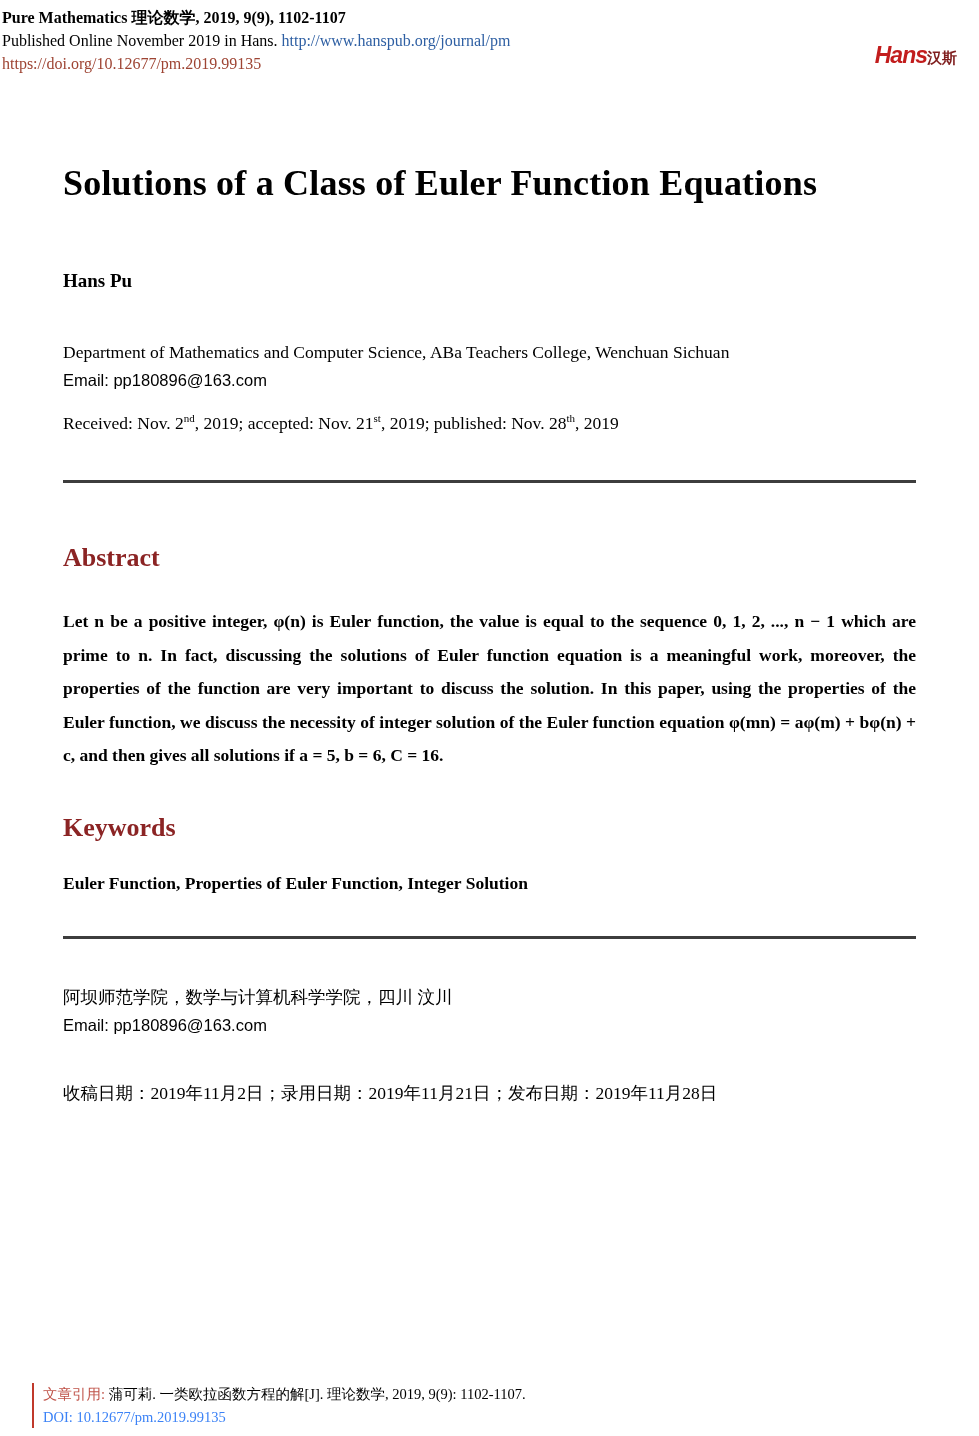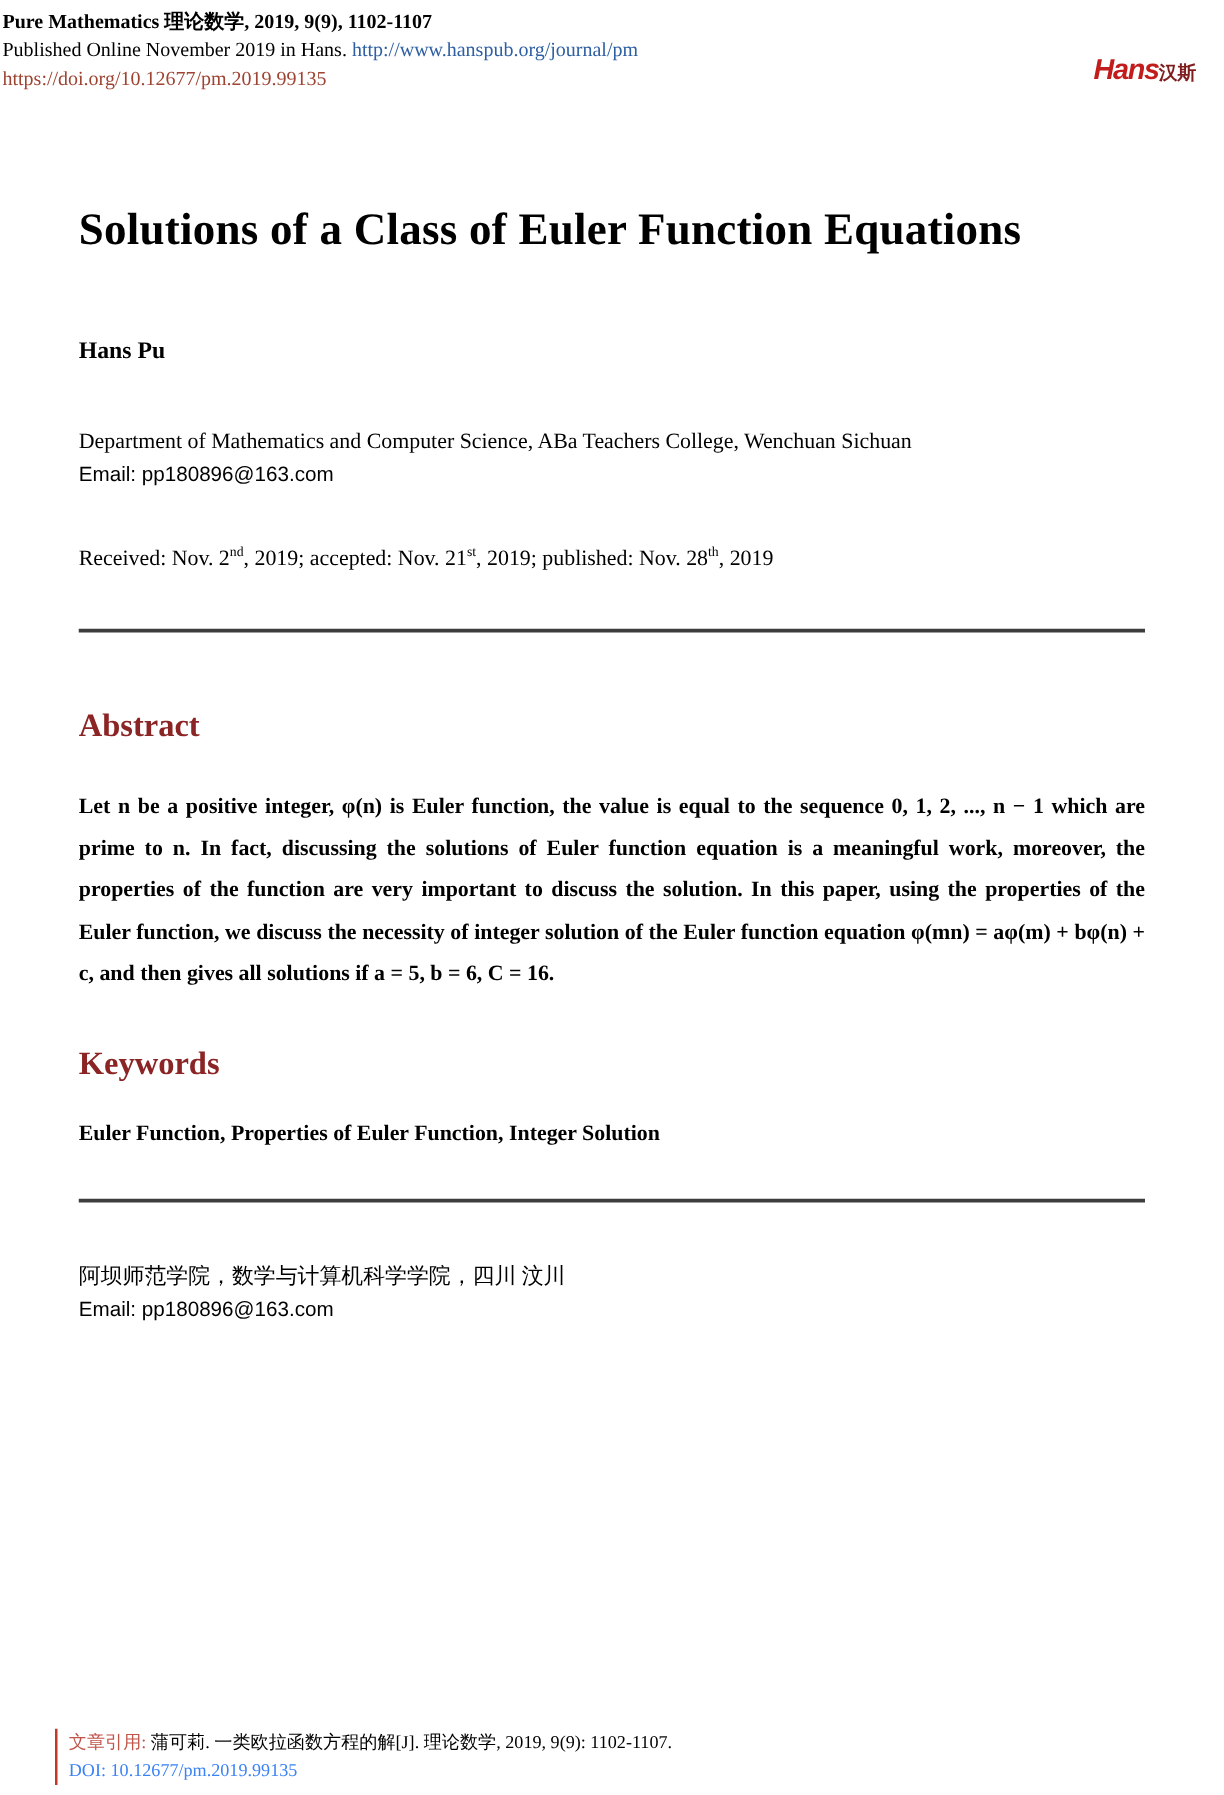--- a/index.html
+++ b/index.html
@@ -77,21 +77,21 @@
     font-size: 17.5px;
     line-height: 1.6;
   }
   .email-line {
     font-family: "Liberation Sans", "DejaVu Sans", sans-serif;
     font-size: 16.5px;
     line-height: 1.7;
   }
 
   .dates-en {
-    margin-top: 42px;
+    margin-top: 18px;
     font-size: 17.5px;
   }
   sup { font-size: 11px; }
 
   .rule {
     height: 3px;
     background: #3d3d3d;
     border: none;
   }
   .rule-1 { margin-top: 46px; }
@@ -135,21 +135,21 @@
     line-height: 1.6;
   }
   .dates-cn {
     margin-top: 42px;
     font-size: 17.5px;
   }
 
   
   .footer {
     position: absolute;
-    left: 44px;
+    left: 32px;
     bottom: 8px;
     border-left: 2px solid #c0392b;
     padding-left: 9px;
     font-size: 14.5px;
     line-height: 1.55;
   }
   .citation-label { color: #c0544a; }
   .footer-doi { color: #3b82f6; cursor: pointer; }
 </style>
 </head>
@@ -194,20 +194,21 @@
 
   <div class="rule rule-2"></div>
 
 
 
   <div class="affil-block-cn">
     <div class="affil-cn">阿坝师范学院，数学与计算机科学学院，四川 汶川</div>
     <div class="email-line">Email: pp180896@163.com</div>
   </div>
 
+  <div class="dates-cn">收稿日期：2019年11月2日；录用日期：2019年11月21日；发布日期：2019年11月28日</div>
 
 </div>
 
 <div class="footer">
   <div>
     <span class="citation-label">文章引用: </span><span>蒲可莉. 一类欧拉函数方程的解[J]. 理论数学, 2019, 9(9): 1102-1107.</span>
   </div>
   <div class="footer-doi">DOI: 10.12677/pm.2019.99135</div>
 </div>
 

